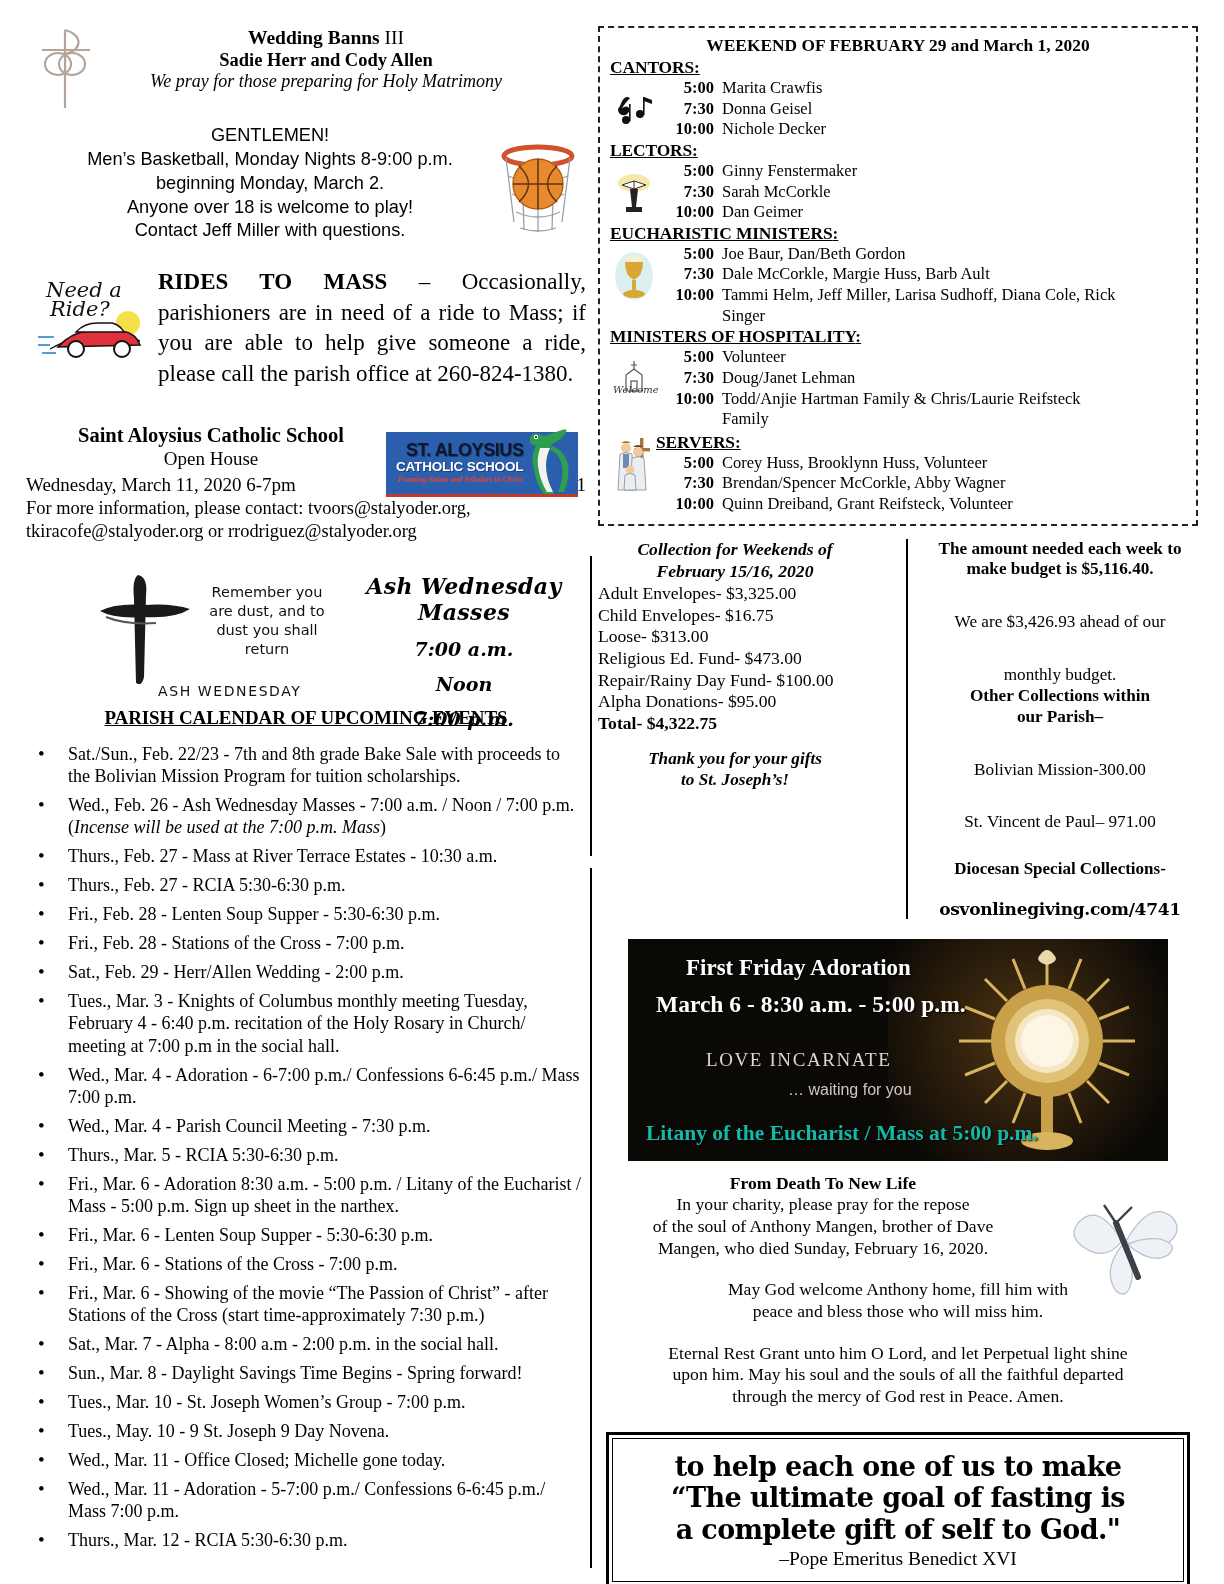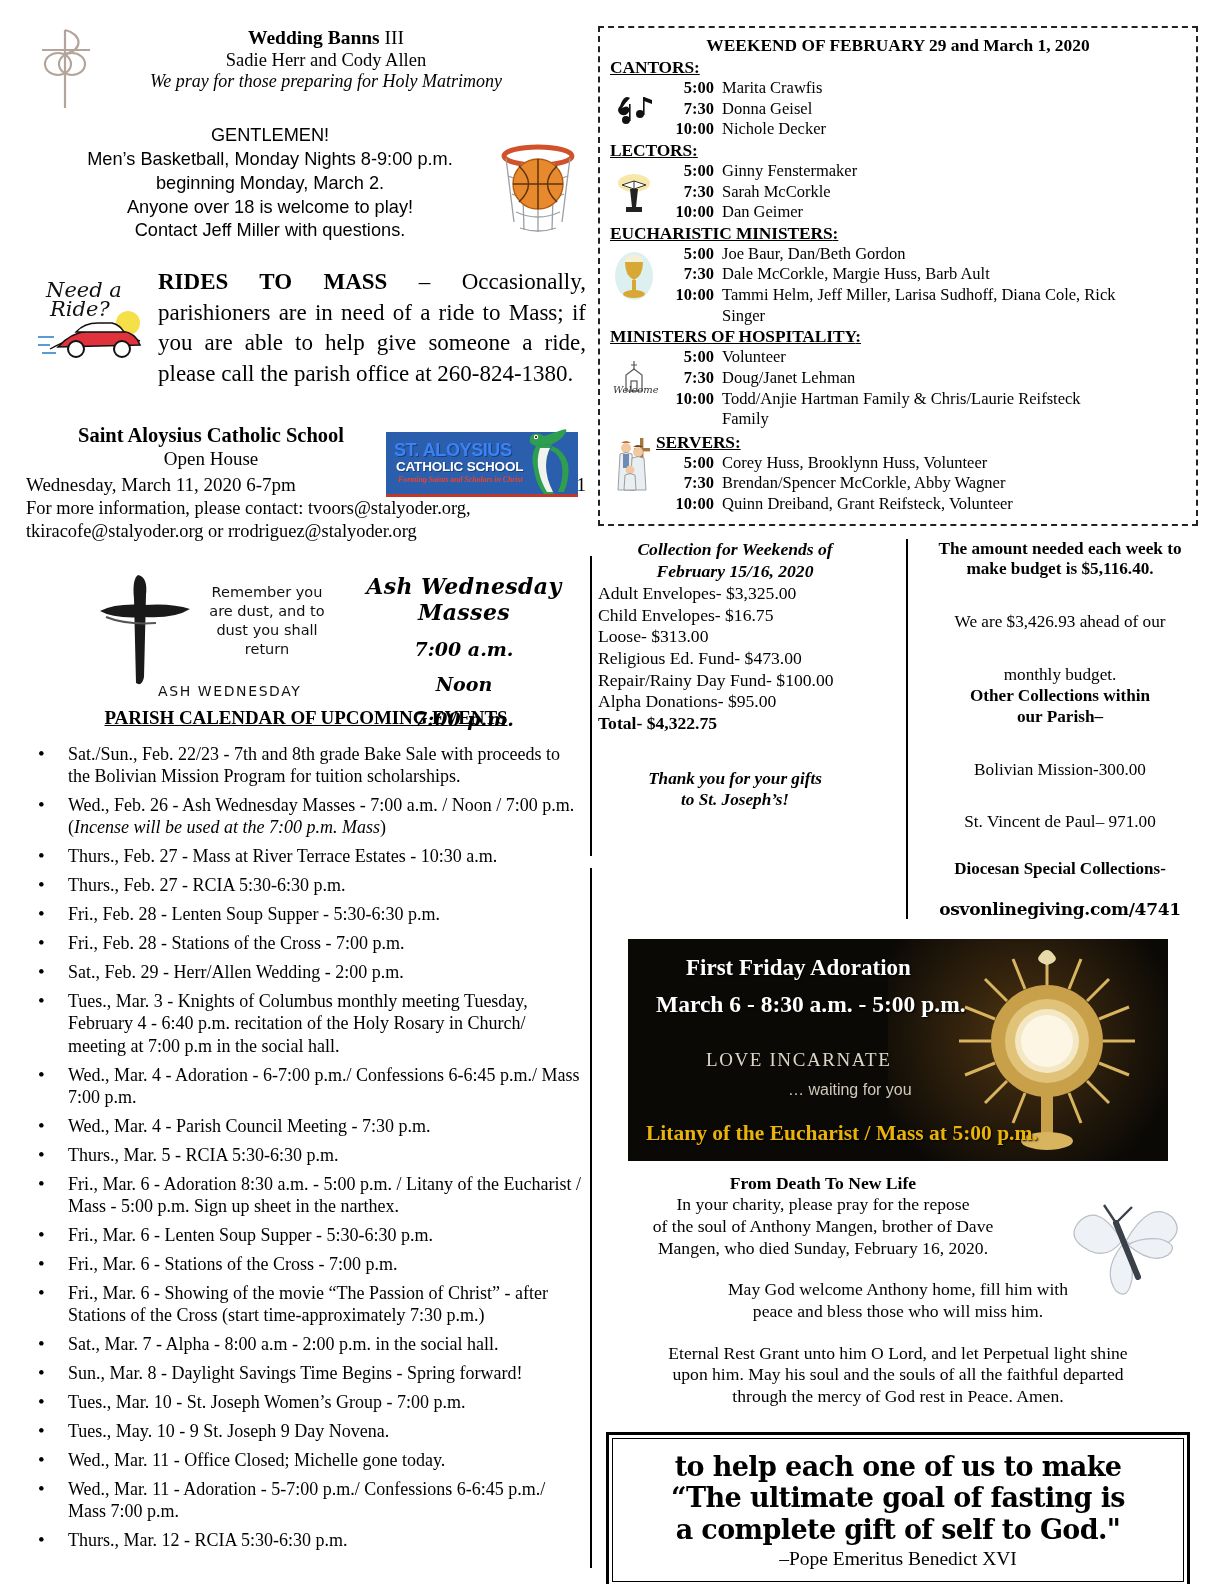--- a/index.html
+++ b/index.html
@@ -14,21 +14,21 @@
   .col-left{position:absolute;left:26px;top:26px;width:560px;}
   .col-right{position:absolute;left:598px;top:26px;width:600px;}
   .vdiv{position:absolute;background:#000;width:2px;}
 
   
   .banns{position:relative;min-height:76px;}
   .banns .chi{position:absolute;left:8px;top:0;width:62px;height:84px;}
   .banns-txt{text-align:center;padding-left:40px;}
   .banns-t1{font-size:19.5px;font-weight:bold;line-height:1.18;}
   .banns-t1 .rm{font-weight:normal;}
-  .banns-t2{font-size:18.5px;line-height:1.2;}
+  .banns-t2{font-size:18.5px;line-height:1.2;font-weight:bold;}
   .banns-t3{font-size:18px;font-style:italic;line-height:1.2;}
 
   
   .bball{position:relative;margin-top:22px;min-height:108px;}
   .bball-txt{font-family:"Liberation Sans", sans-serif;font-size:18.2px;
     line-height:1.31;text-align:center;padding-right:72px;}
   .hoop{position:absolute;right:-4px;top:6px;width:108px;height:108px;}
 
   
   .rides{position:relative;margin-top:24px;min-height:96px;}
@@ -41,22 +41,22 @@
   .school-l1{font-size:20.5px;font-weight:bold;text-align:center;padding-right:190px;}
   .school-l2{font-size:19px;text-align:center;padding-right:190px;line-height:1.22;}
   .school-logo{position:absolute;right:8px;top:2px;width:192px;height:74px;}
   .school-row{display:flex;justify-content:space-between;align-items:baseline;
     font-size:19px;margin-top:4px;}
   .school-info{font-size:18.4px;line-height:1.25;margin-top:1px;}
 
   
   .logo-bg{position:absolute;left:0;top:6px;width:192px;height:62px;background:#2B5FAD;
      border-bottom:3px solid #C0392B;}
-  .logo-t1{position:absolute;left:8px;top:14px;font-family:"Liberation Sans",sans-serif;
-     font-weight:bold;color:#3b82f6;font-size:18px;letter-spacing:-0.4px;
+  .logo-t1{position:absolute;left:20px;top:14px;font-family:"Liberation Sans",sans-serif;
+     font-weight:bold;color:#0f172a;font-size:18px;letter-spacing:-0.4px;
      text-shadow:1px 1px 0 #1b3f77;}
   .logo-t2{position:absolute;left:10px;top:33px;font-family:"Liberation Sans",sans-serif;
      font-weight:bold;color:#fff;font-size:13.5px;letter-spacing:-0.2px;
      text-shadow:1px 1px 0 #1b3f77;}
   .logo-t3{position:absolute;left:12px;top:49px;font-family:"Liberation Serif",serif;
      font-weight:bold;font-style:italic;color:#E8432F;font-size:8px;letter-spacing:-0.1px;}
   .gator{position:absolute;right:4px;top:0px;width:52px;height:72px;}
 
   
   .ash{position:relative;margin-top:30px;min-height:128px;}
@@ -95,41 +95,41 @@
 
   
   .coll-wrap{display:flex;margin-top:13px;gap:28px;}
   .coll-left{width:290px;padding-right:6px;}
   .coll-right{width:292px;padding-left:14px;border-left:2px solid #000;}
   .coll-h{text-align:center;font-weight:bold;font-style:italic;font-size:17.6px;
      line-height:1.2;margin-bottom:1px;}
   .coll-li{font-size:17.6px;line-height:1.235;}
   .coll-total{font-size:17.6px;font-weight:bold;line-height:1.235;}
   .coll-thanks{text-align:center;font-weight:bold;font-style:italic;font-size:17.2px;
-     line-height:1.22;margin-top:34px;}
+     line-height:1.22;margin-top:14px;}
   .bud-b{text-align:center;font-weight:bold;font-size:17.2px;line-height:1.21;}
   .bud-n{text-align:center;font-size:17.2px;line-height:1.21;margin-top:32px;}
   .bud-d{text-align:center;font-weight:bold;font-size:17px;margin-top:26px;}
   .bud-url{text-align:center;font-weight:bold;font-size:17px;margin-top:20px;
      font-family:"DejaVu Serif",serif;letter-spacing:-0.3px;}
 
   
   .ador{position:relative;width:540px;margin:20px auto 0 auto;height:222px;
      background:#0b0906;overflow:hidden;}
   .ador:before{content:"";position:absolute;right:-40px;top:-30px;width:320px;height:300px;
      background:radial-gradient(circle at 42% 42%, rgba(90,60,20,.85) 0%, rgba(20,14,6,0) 62%);}
   .ador-t1{position:absolute;left:58px;top:16px;color:#fff;font-weight:bold;font-size:23px;
      text-shadow:1px 1px 2px #000;}
   .ador-t2{position:absolute;left:28px;top:52px;color:#fff;font-weight:bold;font-size:23.5px;
      text-shadow:1px 1px 2px #000;}
   .ador-t3{position:absolute;left:78px;top:110px;color:#ded7c9;font-size:19px;
      letter-spacing:1.6px;font-family:"Liberation Serif",serif;}
   .ador-t4{position:absolute;left:160px;top:142px;color:#cfc8bb;font-size:16px;
      font-family:"Liberation Sans",sans-serif;}
-  .ador-t5{position:absolute;left:18px;top:182px;color:#eab308;font-weight:bold;font-size:21.5px;
+  .ador-t5{position:absolute;left:18px;top:182px;color:#14b8a6;font-weight:bold;font-size:21.5px;
      text-shadow:1px 1px 2px #000;}
   .mons{position:absolute;right:16px;top:6px;width:210px;height:216px;}
 
   
   .mem{position:relative;margin-top:12px;padding:0 6px;}
   .mem-h{text-align:center;font-weight:bold;font-size:17.6px;}
   .mem-p{text-align:center;font-size:17.6px;line-height:1.235;}
   .mem-ind{padding-right:150px;}
   .butterfly{position:absolute;right:10px;top:16px;width:124px;height:112px;}
 

